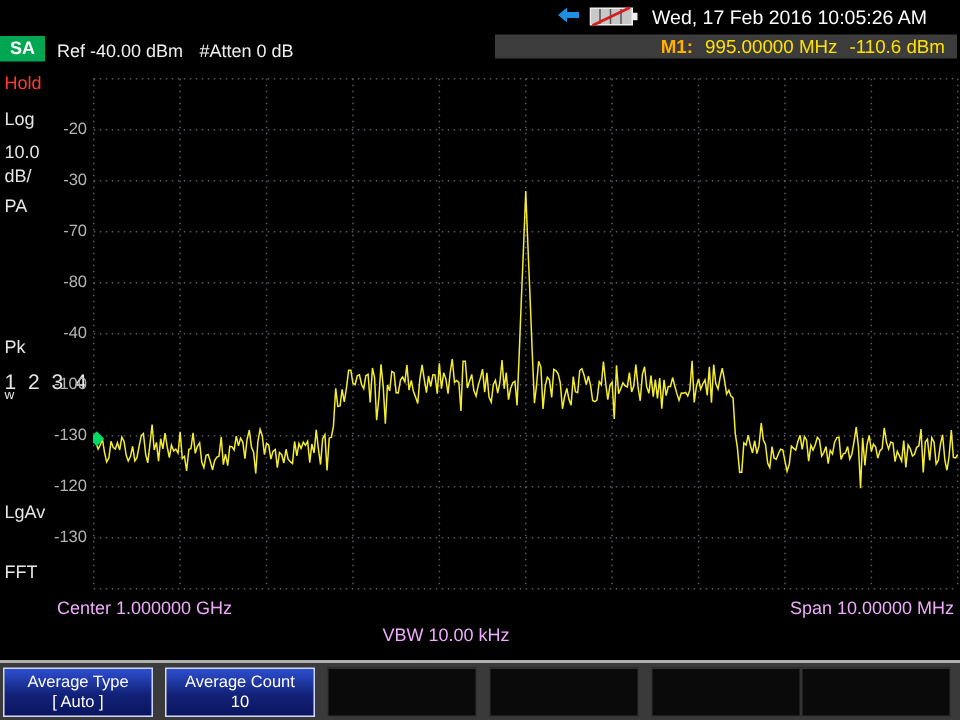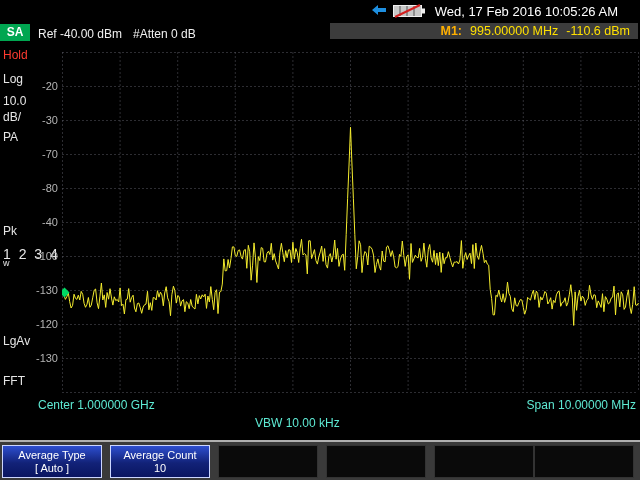--- a/index.html
+++ b/index.html
@@ -29,21 +29,21 @@
               display:flex;align-items:center;justify-content:flex-end;gap:8px;padding-right:8px;
               font-size:12.5px;white-space:nowrap}
   .marker-label{color:#ffb000;font-weight:bold}
   .marker-val{color:#ffe000}
 
   
   #plot{position:absolute;left:62px;top:52px}
   .yl{position:absolute;left:32px;width:26px;text-align:right;color:#b4b4b4;font-size:11px}
 
   
-  .fa{position:absolute;font-size:12px;color:#5eead4;white-space:nowrap}
+  .fa{position:absolute;font-size:12px;color:#f0abfc;white-space:nowrap}
   .fa-center{left:38px;top:398px}
   .fa-span{right:4px;top:398px}
   .fa-rbw{left:38px;top:416px}
   .fa-vbw{left:255px;top:416px}
   .fa-swp{right:4px;top:416px}
 
   
   .softkey-bar{position:absolute;left:0;top:440px;width:640px;height:40px;background:#3a3a3a;
                border-top:2px solid #b0b0b0}
   .softkey{position:absolute;top:3px;height:33px;width:100px;display:flex;flex-direction:column;

